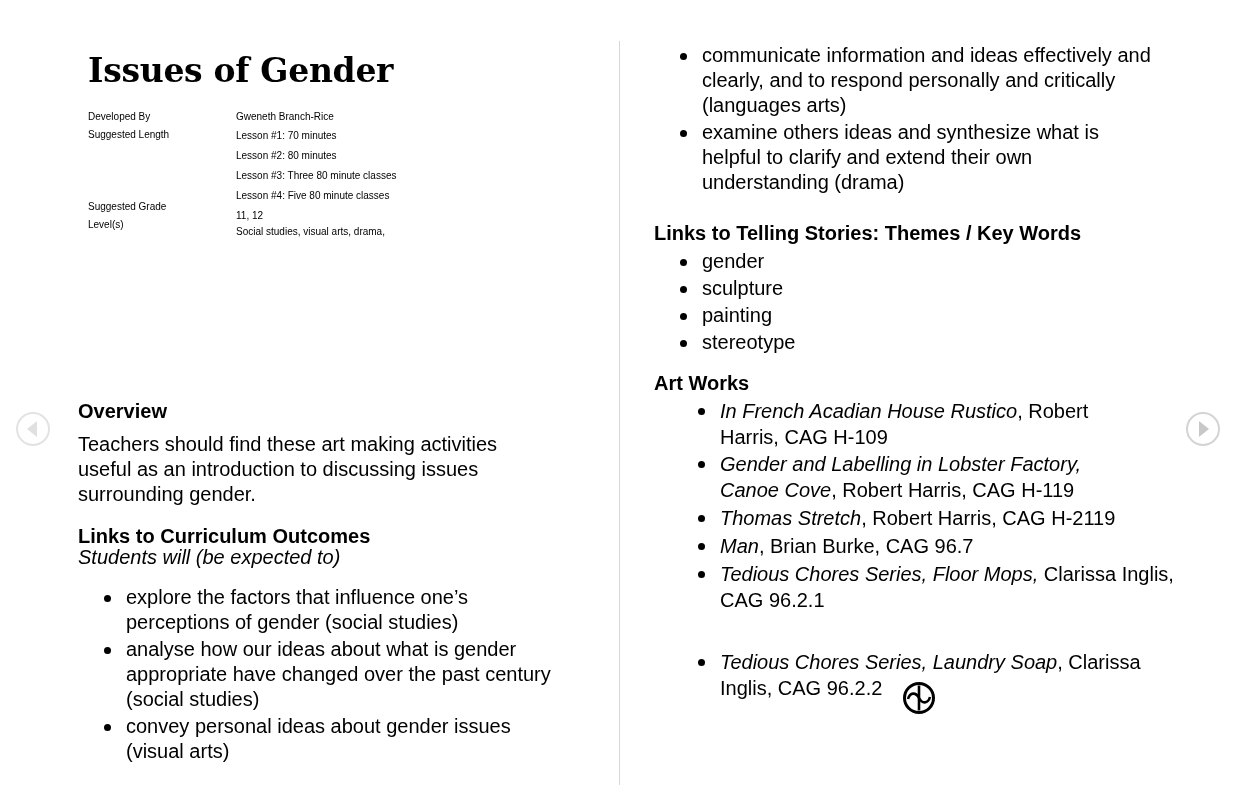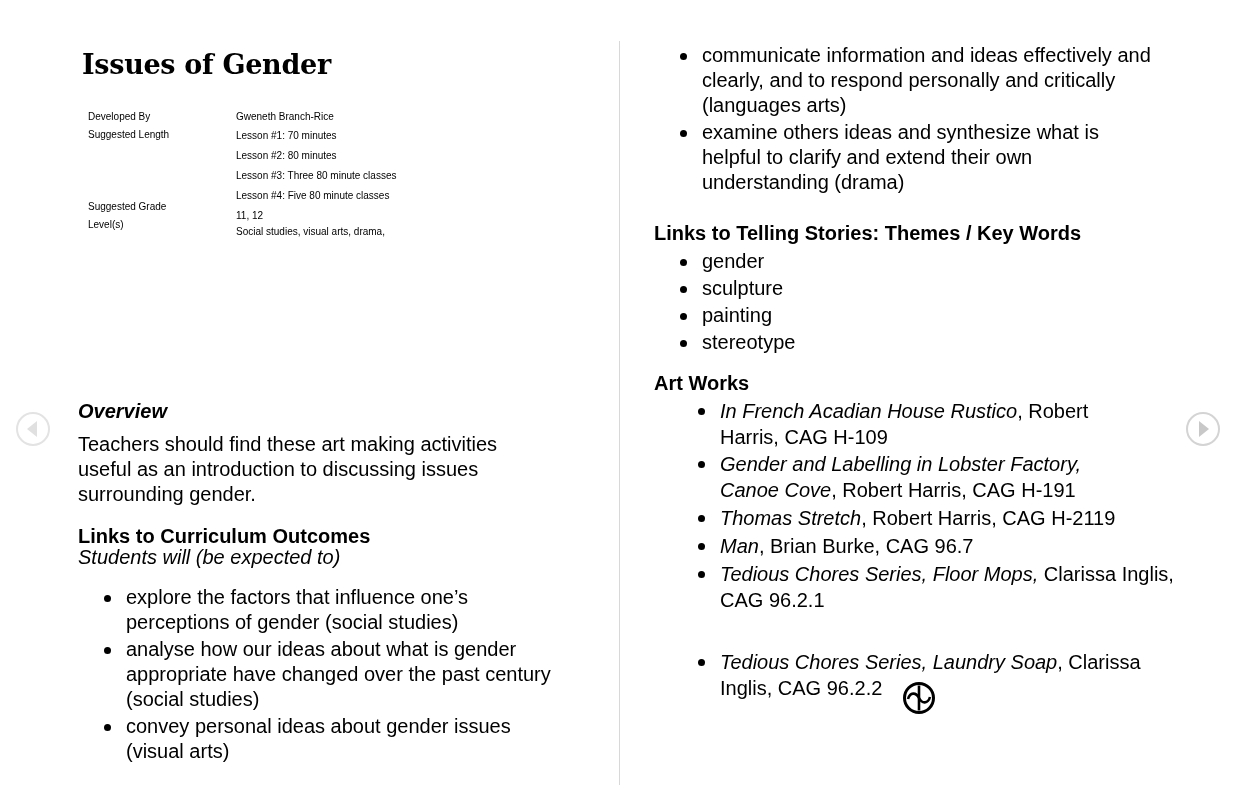--- a/index.html
+++ b/index.html
@@ -20,24 +20,24 @@
       left: 619px;
       top: 41px;
       width: 1px;
       height: 744px;
       background: #d8d8d8;
     }
     .title {
       position: absolute;
       left: 78px;
       top: 38px;
-      margin: 4px;
+      margin: 10px;
       font-family: "DejaVu Serif", "Liberation Serif", serif;
       font-weight: bold;
-      font-size: 27px;
+      font-size: 33px;
       letter-spacing: -0.3px;
       line-height: 46px;
     }
     .meta {
       position: absolute;
       left: 88px;
       top: 109px;
       font-size: 10px;
       line-height: 20px;
     }
@@ -138,21 +138,21 @@
   <div class="value" style="top:57px">Lesson #3: Three 80 minute classes</div>
   <div class="value" style="top:77px">Lesson #4: Five 80 minute classes</div>
 
   <div class="label" style="top:88px">Suggested Grade</div>
   <div class="value" style="top:97px">11, 12</div>
 
   <div class="label" style="top:106px">Level(s)</div>
   <div class="value" style="top:113px">Social studies, visual arts, drama,</div>
 </div>
 
-<h2 class="h2" style="left:78px; top:399px;font-style:italic;">Overview</h2>
+<h2 class="h2" style="left:78px; top:399px;">Overview</h2>
 <p class="para" style="left:78px; top:432px; width:470px;">Teachers should find these art making activities useful as an introduction to discussing issues surrounding gender.</p>
 
 <h2 class="h2" style="left:78px; top:524px;">Links to Curriculum Outcomes</h2>
 <p class="para italic" style="left:78px; top:545px;">Students will (be expected to)</p>
 
 <ul class="list spaced" style="left:78px; top:585px; width:520px;">
   <li>
     <span class="bullet"></span>
     <span style="display:block; width:400px;">explore the factors that influence one’s perceptions of gender (social studies)</span>
   </li>
@@ -198,21 +198,21 @@
 </ul>
 
 <h2 class="h2" style="left:654px; top:371px;">Art Works</h2>
 <ul class="list" style="left:672px; top:398px; width:520px; line-height:26px;">
   <li style="margin-bottom:1px;">
     <span class="bullet"></span>
     <span style="display:block; width:420px;"><i>In French Acadian House Rustico</i><span>, Robert Harris, CAG H-109</span></span>
   </li>
   <li style="margin-bottom:2px;">
     <span class="bullet"></span>
-    <span style="display:block; width:420px;"><i>Gender and Labelling in Lobster Factory, Canoe Cove</i><span>, Robert Harris, CAG H-191</span></span>
+    <span style="display:block; width:420px;"><i>Gender and Labelling in Lobster Factory, Canoe Cove</i><span>, Robert Harris, CAG H-119</span></span>
   </li>
   <li style="margin-bottom:2px;">
     <span class="bullet"></span>
     <span style="display:block; width:470px;"><i>Thomas Stretch</i><span>, Robert Harris, CAG H-2119</span></span>
   </li>
   <li style="margin-bottom:2px;">
     <span class="bullet"></span>
     <span style="display:block; width:470px;"><i>Man</i><span>, Brian Burke, CAG 96.7</span></span>
   </li>
   <li style="margin-bottom:2px;">

